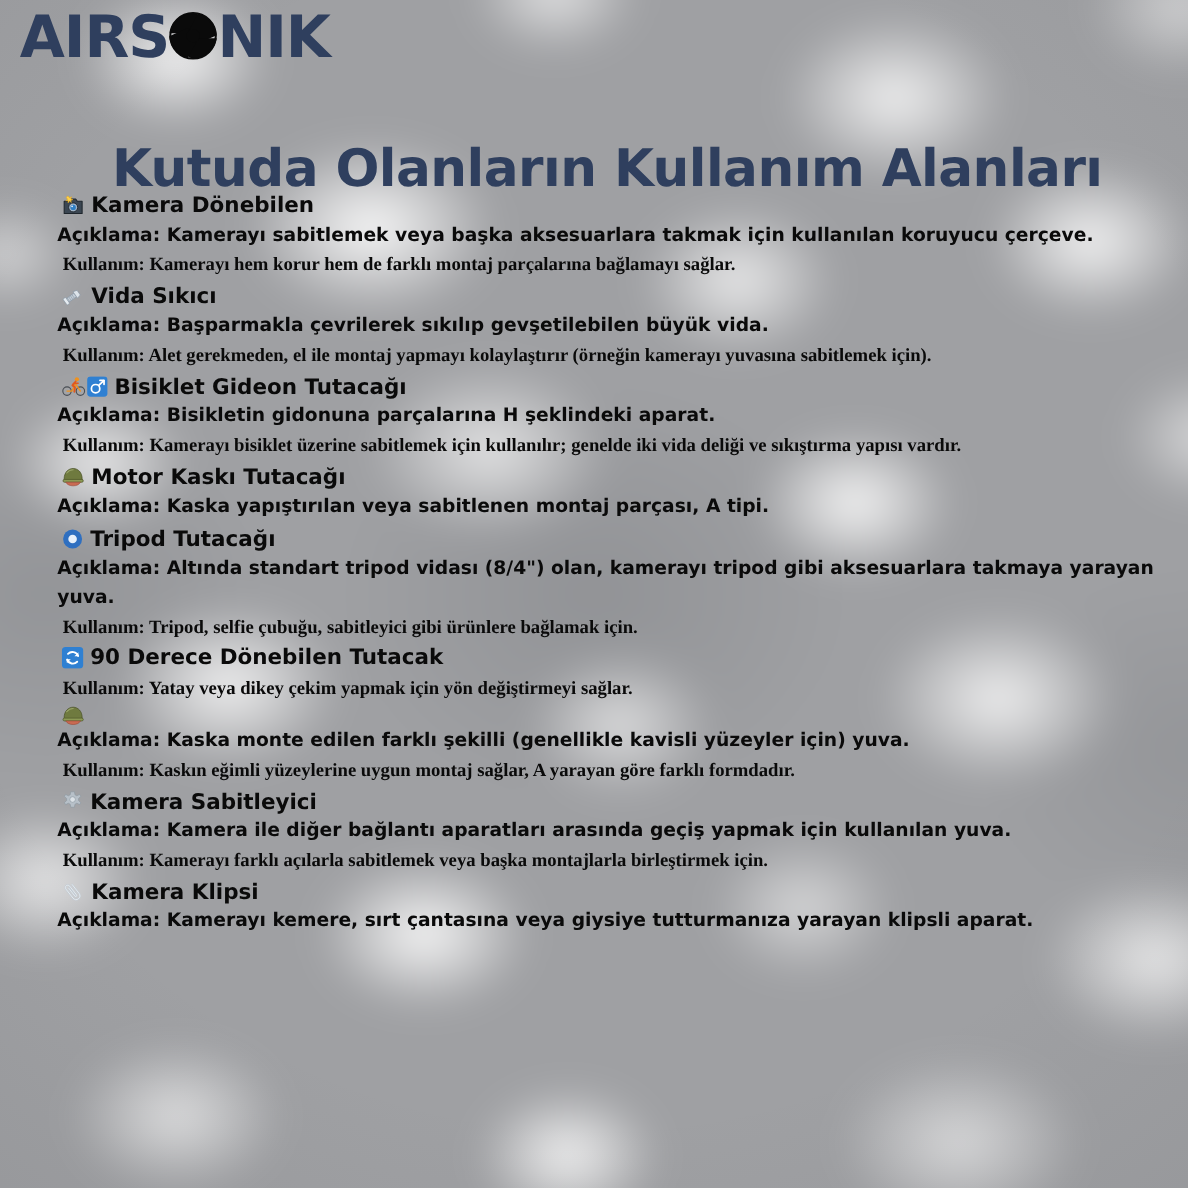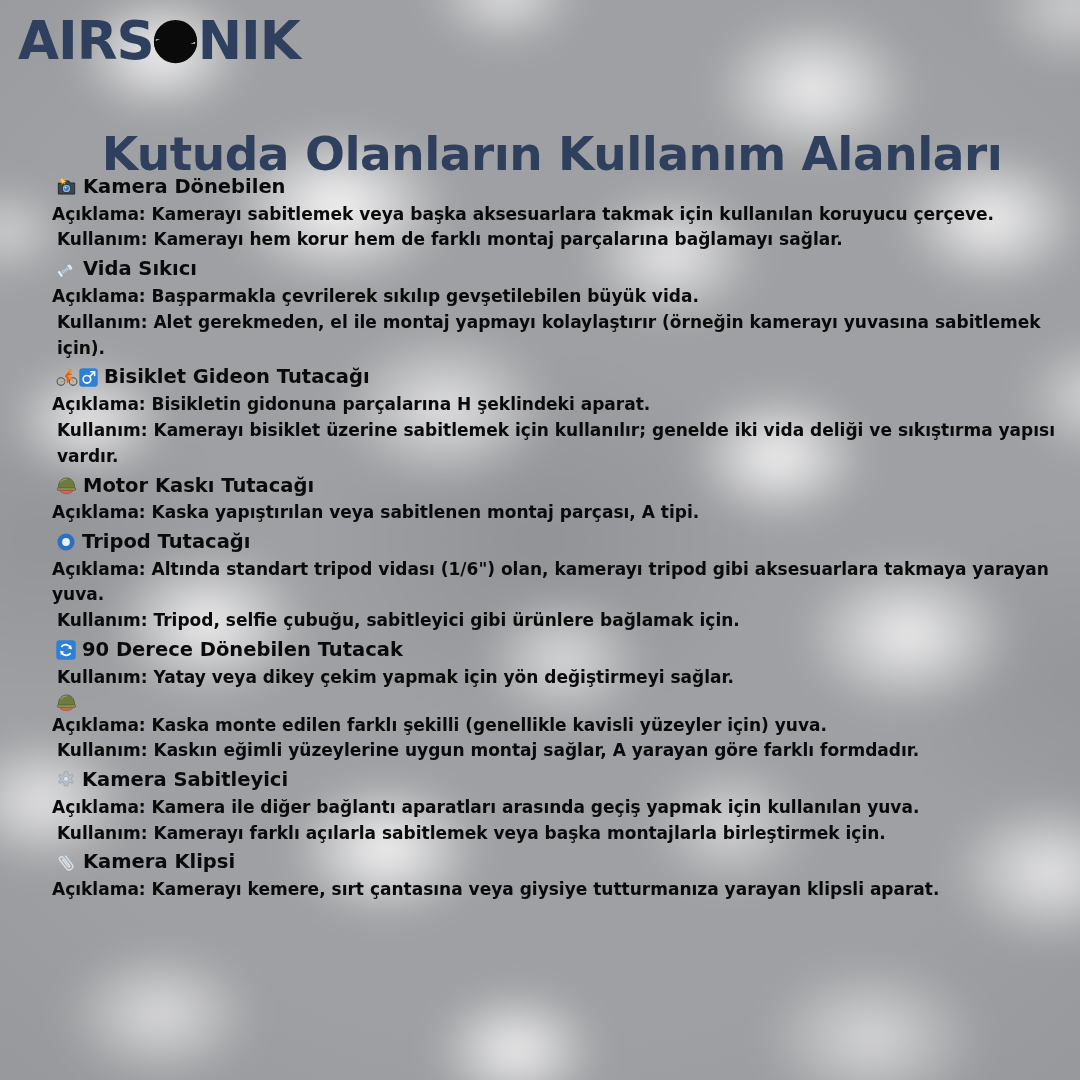--- a/index.html
+++ b/index.html
@@ -64,21 +64,21 @@
     height: 1080px;
     box-sizing: border-box;
   }
 
   
   #logo {
     position: absolute;
     left: 18px;
     top: 8px;
     display: flex;
-    align-items: center;
+    align-items: flex-start;
     height: 64px;
   }
   .logo-word {
     font-family: "DejaVu Sans", sans-serif;
     font-weight: bold;
     font-size: 53px;
     letter-spacing: -1px;
     color: #2f3f5e;
     line-height: 1;
     display: block;
@@ -129,21 +129,21 @@
     padding-left: 4px;
   }
   .entry-line {
     font-family: "DejaVu Sans", sans-serif;
     font-weight: bold;
     font-size: 17px;
     color: #0a0a0a;
     line-height: 1.52;
     max-width: 1006px;
   }
-  .entry-line.usage { padding-left: 5px; }
+  .entry-line.usage { padding-left: 5px; font-family: Liberation Serif, serif; }
 
   
   .ico {
     display: inline-block;
     vertical-align: middle;
     flex: 0 0 auto;
     line-height: 0;
   }
   .ico svg { display: block; }
   .ico-dual { display: inline-flex; align-items: center; gap: 1px; flex: 0 0 auto; }
@@ -258,21 +258,21 @@
     <div class="entry">
       <div class="entry-heading">
         <span class="ico">
           <svg width="20" height="20" viewBox="0 0 36 36">
             <circle cx="18" cy="18" r="15.5" fill="#2f6fc0"></circle>
             <circle cx="18" cy="18" r="7" fill="#e8f0fa"></circle>
           </svg>
         </span>
         <span>Tripod Tutacağı</span>
       </div>
-      <div class="entry-line desc">Açıklama: Altında standart tripod vidası (1/6") olan, kamerayı tripod gibi aksesuarlara takmaya yarayan yuva.</div>
+      <div class="entry-line desc">Açıklama: Altında standart tripod vidası (8/4") olan, kamerayı tripod gibi aksesuarlara takmaya yarayan yuva.</div>
       <div class="entry-line usage">Kullanım: Tripod, selfie çubuğu, sabitleyici gibi ürünlere bağlamak için.</div>
     </div>
 
     <div class="entry">
       <div class="entry-heading">
         <span class="ico">
           <svg width="20" height="20" viewBox="0 0 36 36">
             <rect x="0.5" y="0.5" width="35" height="35" rx="6" fill="#2f80d2"></rect>
             <path d="M27 15 A10 10 0 0 0 10.5 11.5" fill="none" stroke="#ffffff" stroke-width="3.2" stroke-linecap="round"></path>
             <path d="M9 21 A10 10 0 0 0 25.5 24.5" fill="none" stroke="#ffffff" stroke-width="3.2" stroke-linecap="round"></path>

